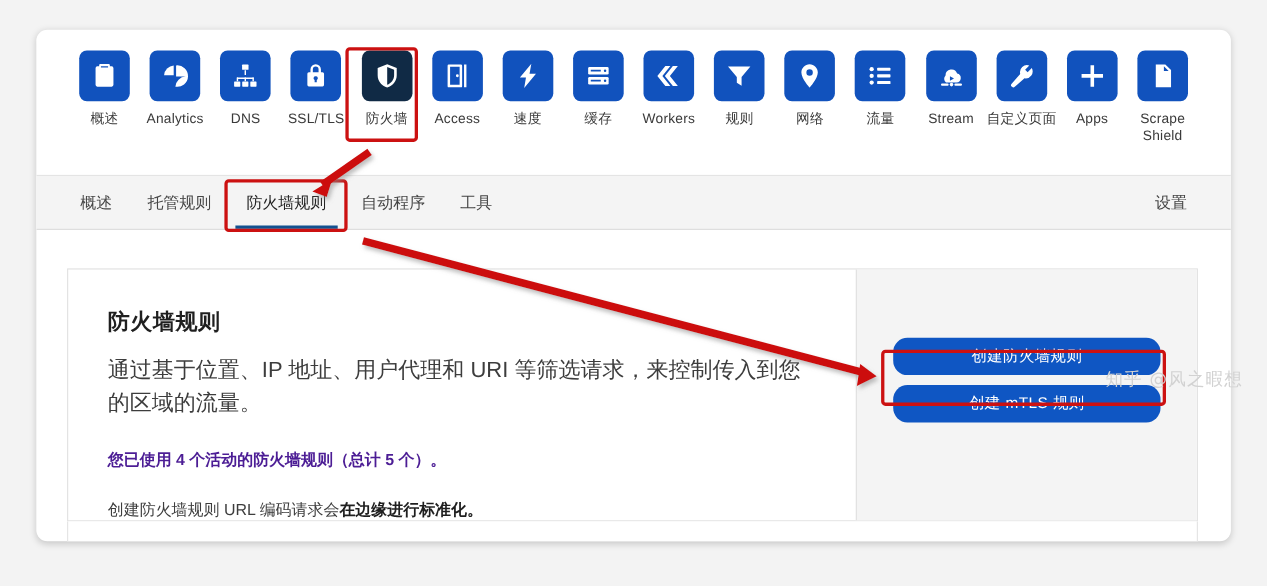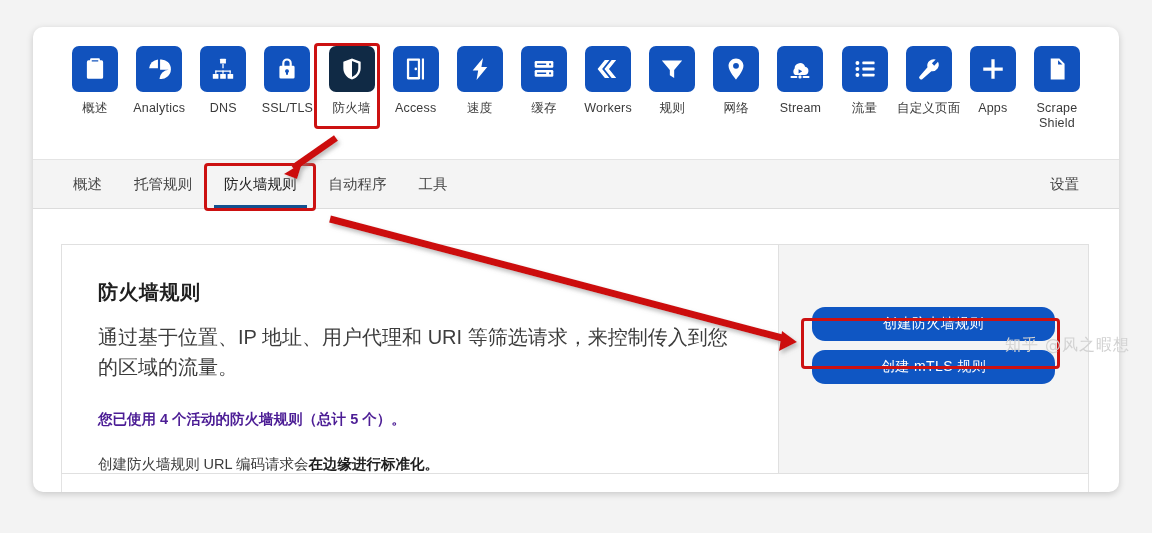--- a/index.html
+++ b/index.html
@@ -299,40 +299,40 @@
           <div class="app-tile">
             <svg width="26" height="26" viewBox="0 0 24 24" fill="white">
               <path d="M12 2.2c-3.8 0-6.9 3.1-6.9 6.9 0 5 6.9 12.7 6.9 12.7s6.9-7.7 6.9-12.7c0-3.8-3.1-6.9-6.9-6.9zm0 9.6a2.7 2.7 0 110-5.4 2.7 2.7 0 010 5.4z"></path>
             </svg>
           </div>
           <div class="app-label">网络</div>
         </div>
         <div class="app-item">
           <div class="app-tile">
             <svg width="26" height="26" viewBox="0 0 24 24" fill="white">
-              <path d="M7 11.6a5 5 0 019.7-1.7 3.9 3.9 0 01-.5 7.7H7.4a4 4 0 01-.4-6zm3.7.6v3.9l3.4-2z"></path>
-              <rect x="3.2" y="18.4" width="6.4" height="1.9" rx=".9"></rect>
-              <rect x="14.4" y="18.4" width="6.4" height="1.9" rx=".9"></rect>
-              <circle cx="12" cy="19.3" r="1.5"></circle>
-            </svg>
-          </div>
-          <div class="app-label">Stream</div>
-        </div>
-        <div class="app-item">
-          <div class="app-tile">
-            <svg width="26" height="26" viewBox="0 0 24 24" fill="white">
               <circle cx="5" cy="6.4" r="1.8"></circle>
               <circle cx="5" cy="12" r="1.8"></circle>
               <circle cx="5" cy="17.6" r="1.8"></circle>
               <rect x="9.6" y="5.1" width="11.2" height="2.6" rx=".6"></rect>
               <rect x="9.6" y="10.7" width="11.2" height="2.6" rx=".6"></rect>
               <rect x="9.6" y="16.3" width="11.2" height="2.6" rx=".6"></rect>
             </svg>
           </div>
           <div class="app-label">流量</div>
+        </div>
+        <div class="app-item">
+          <div class="app-tile">
+            <svg width="26" height="26" viewBox="0 0 24 24" fill="white">
+              <path d="M7 11.6a5 5 0 019.7-1.7 3.9 3.9 0 01-.5 7.7H7.4a4 4 0 01-.4-6zm3.7.6v3.9l3.4-2z"></path>
+              <rect x="3.2" y="18.4" width="6.4" height="1.9" rx=".9"></rect>
+              <rect x="14.4" y="18.4" width="6.4" height="1.9" rx=".9"></rect>
+              <circle cx="12" cy="19.3" r="1.5"></circle>
+            </svg>
+          </div>
+          <div class="app-label">Stream</div>
         </div>
         <div class="app-item">
           <div class="app-tile">
             <svg width="26" height="26" viewBox="0 0 24 24" fill="white">
               <path d="M20.3 5.4l-3.5 3.5-2.1-2.1 3.5-3.5a5.9 5.9 0 00-7.6 7.1L3.4 18.6a1.6 1.6 0 000 2.3l.3.3a1.6 1.6 0 002.3 0l8.2-7.2a5.9 5.9 0 006.1-8.6z"></path>
             </svg>
           </div>
           <div class="app-label">自定义页面</div>
         </div>
         <div class="app-item">

